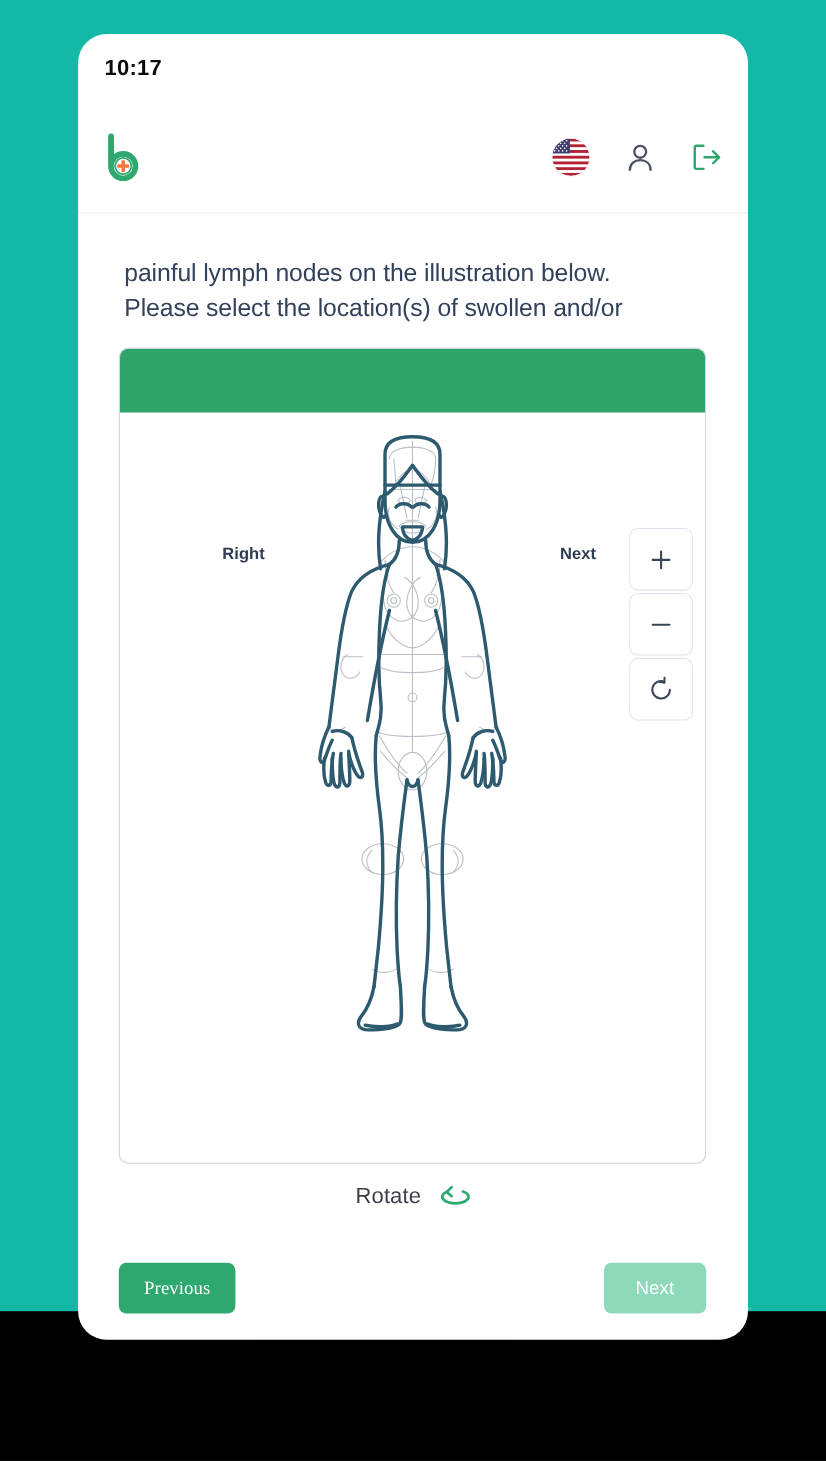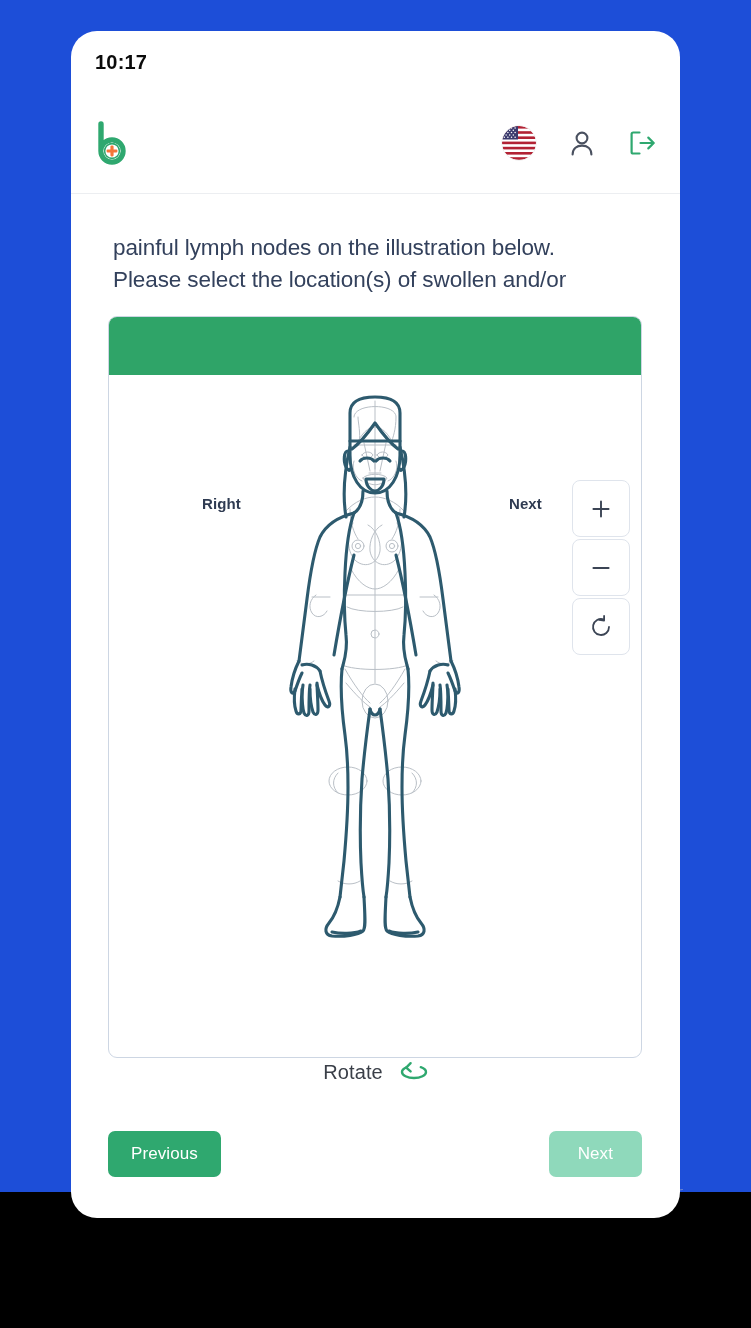--- a/index.html
+++ b/index.html
@@ -9,21 +9,21 @@
     height: 1328px;
     background: #000000;
     font-family: "Liberation Sans", sans-serif;
     overflow: hidden;
   }
 
   #root {
     position: relative;
     width: 751px;
     height: 1192px;
-    background: #1d4ed8;
+    background: #14b8a6;
   }
 
   
   .device {
     position: absolute;
     left: 71px;
     top: 31px;
     width: 609px;
     height: 1187px;
     background: #ffffff;
@@ -175,21 +175,21 @@
     width: 100%;
     height: 100%;
     display: flex;
     align-items: flex-start;
     justify-content: center;
     padding-top: 8px;
   }
 
   
   .rotate-row {
-    margin-top: 1px;
+    margin-top: 17px;
     display: flex;
     align-items: center;
     justify-content: center;
     gap: 17px;
     cursor: pointer;
   }
   .rotate-label {
     font-size: 20px;
     color: #3a3f48;
     letter-spacing: .1px;
@@ -208,20 +208,21 @@
     border-radius: 7px;
     color: #ffffff;
     font-size: 17px;
     font-family: "Liberation Sans", sans-serif;
     cursor: pointer;
     letter-spacing: .1px;
   }
   .btn-prev {
     background: #2fa86f;
     padding: 13px 23px;
+    font-family: Liberation Serif, serif;
   }
   .btn-next {
     background: #8fd9bb;
     padding: 13px 29px;
     margin-left: auto;
     cursor: default;
   }
 </style>
 </head>
 <body>

